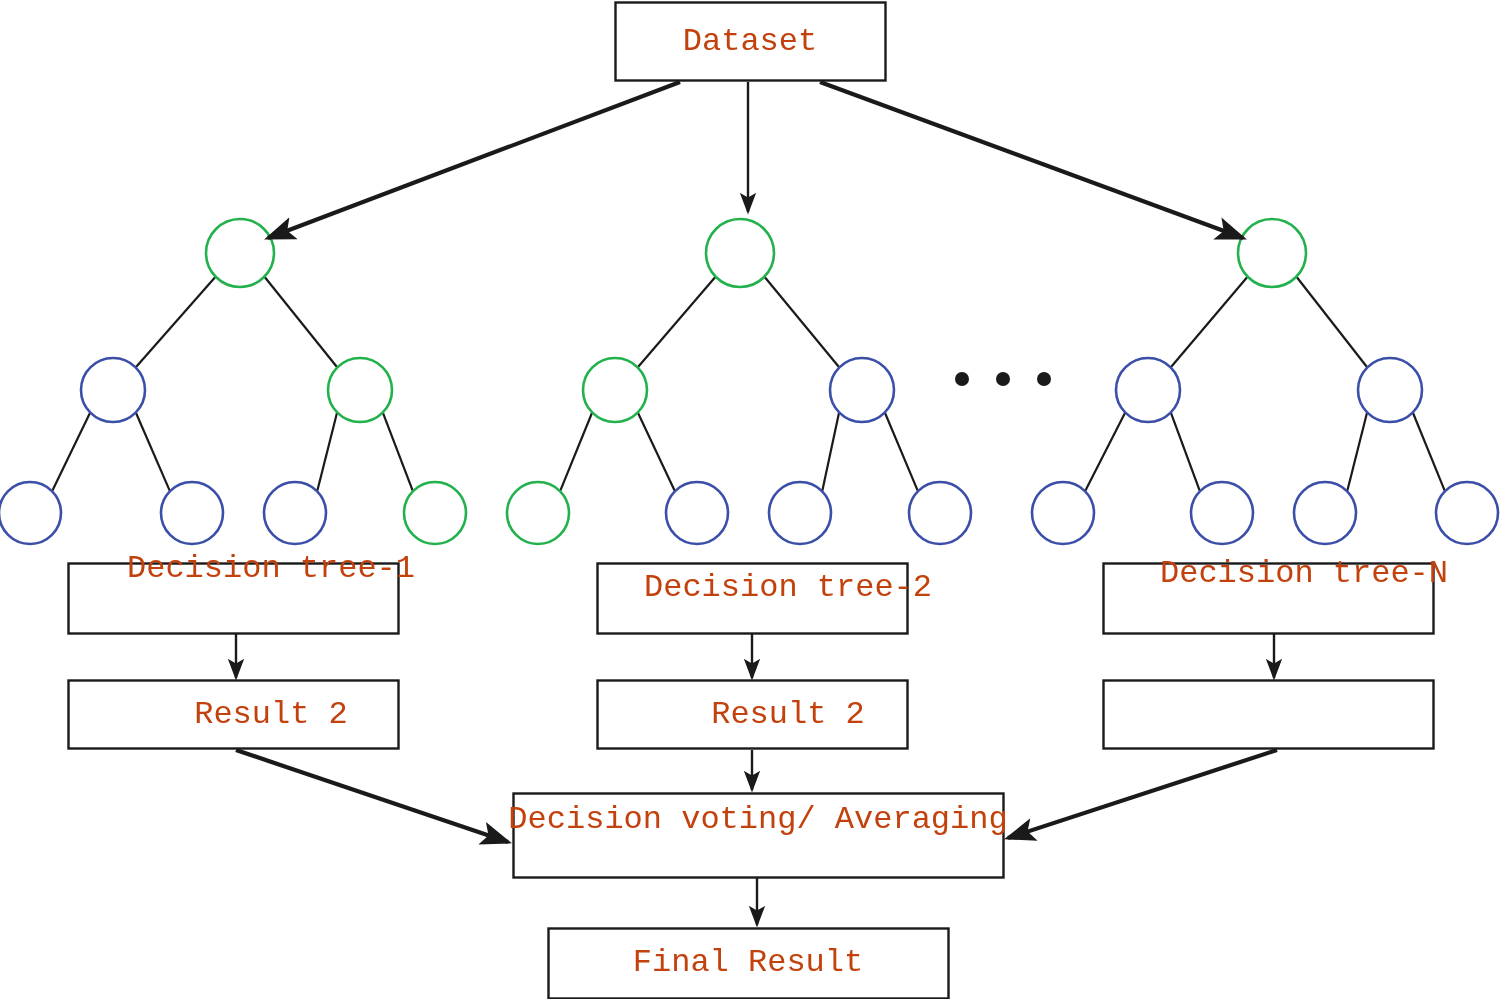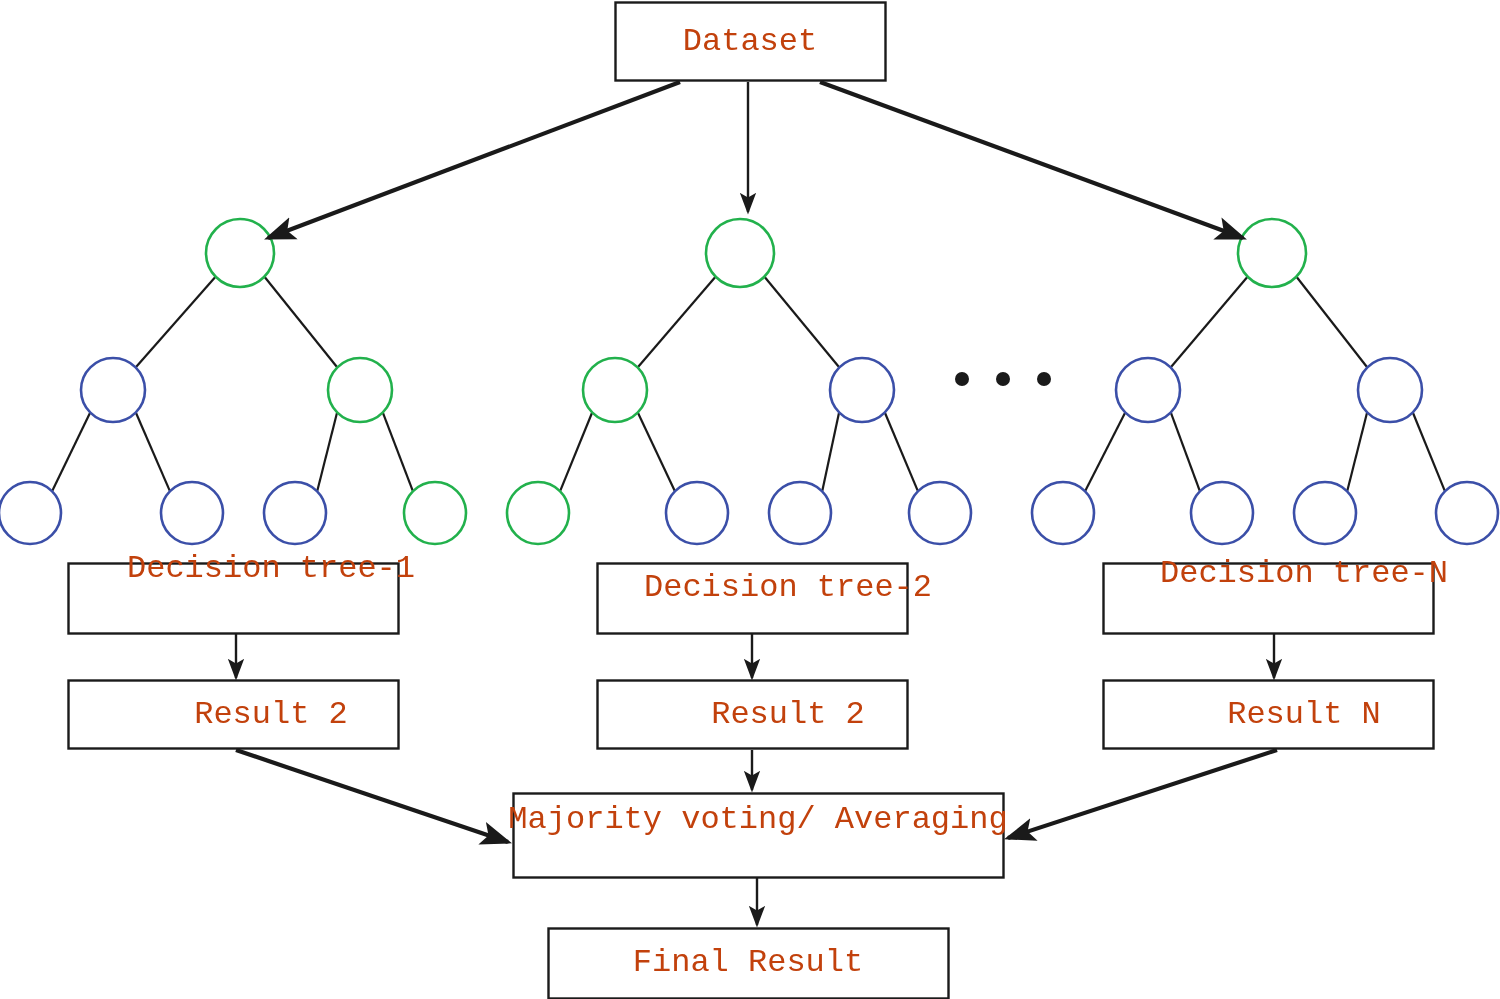--- a/index.html
+++ b/index.html
@@ -123,16 +123,15 @@
         <line x1="757" y1="877" x2="757" y2="925" stroke="#1a1a1a" stroke-width="2.4" marker-end="url(#arrowThin)"></line>
       </g>
   </svg>
 
   <div class="box-label" style="left: 615px; top: 2px; width: 270px; height: 78px; justify-content: center;">Dataset</div>
   <div class="box-label" style="left: 106px; top: 533px; width: 330px; height: 70px;">Decision tree-1</div>
   <div class="box-label" style="left: 633px; top: 535px; width: 310px; height: 70px; margin-top: 17px;">Decision tree-2</div>
   <div class="box-label" style="left: 1139px; top: 538px; width: 330px; height: 70px;">Decision tree-N</div>
   <div class="box-label" style="left: 106px; top: 680px; width: 330px; height: 68px;">Result 2</div>
   <div class="box-label" style="left: 633px; top: 680px; width: 310px; height: 68px;">Result 2</div>
-  <div class="box-label" style="left: 1139px; top: 680px; width: 330px; height: 68px;">Result N</div>
-  <div class="box-label" style="left: 513px; top: 793px; width: 490px; height: 84px; align-items: flex-start; padding-top: 8px; box-sizing: border-box;">Majority voting/ Averaging</div>
+  <div class="box-label" style="left: 513px; top: 793px; width: 490px; height: 84px; align-items: flex-start; padding-top: 8px; box-sizing: border-box;">Decision voting/ Averaging</div>
   <div class="box-label" style="left: 548px; top: 928px; width: 400px; height: 70px; align-items: flex-start; padding-top: 16px; box-sizing: border-box;">Final Result</div>
 </div>
 
 </body></html>

